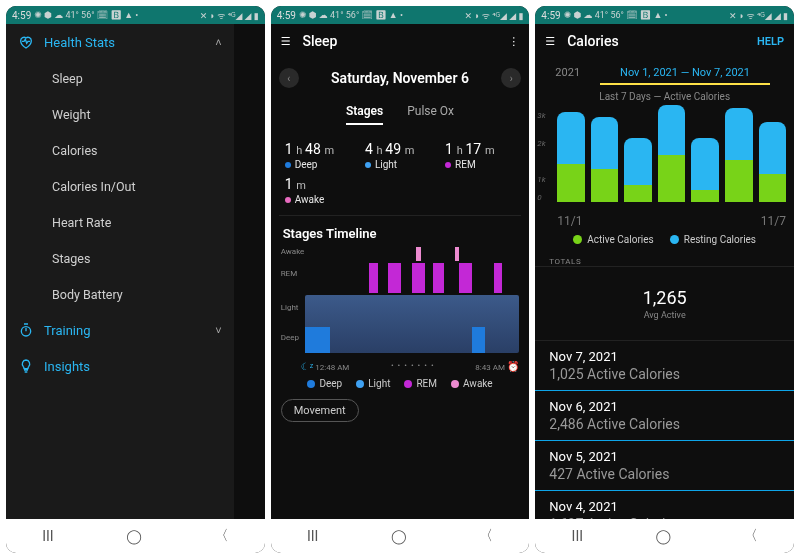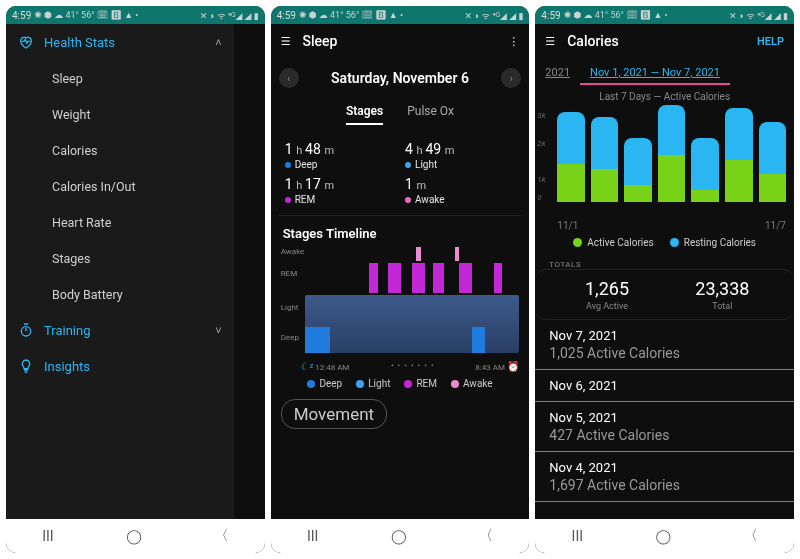--- a/index.html
+++ b/index.html
@@ -86,59 +86,59 @@
   .drawer-row svg { fill: currentColor; stroke: currentColor; }
 
   
   .sleep-content { padding: 0 8px; height: 100%; overflow: hidden; }
   .date-row { display: flex; align-items: center; justify-content: space-between; padding: 10px 0; }
   .date-row .arrow { width: 20px; height: 20px; border-radius: 50%; background: #2a2a2a; display: flex; align-items: center; justify-content: center; font-size: 10px; color: #888; }
   .date-row .date { font-weight: 600; font-size: 14px; color: #fff; }
   .tabs { display: flex; justify-content: center; gap: 24px; margin: 6px 0 10px; }
   .tab { font-size: 12px; color: #aaa; padding-bottom: 5px; }
   .tab.active { color: #fff; font-weight: 600; border-bottom: 2px solid #fff; }
-  .stage-grid { display: grid; grid-template-columns: 1fr 1fr; gap: 6px 10px; padding: 6px 6px 10px; border-bottom: 1px solid #222; }
+  .stage-grid { display: grid; grid-template-columns: 1fr 1fr 1fr; gap: 6px 10px; padding: 6px 6px 10px; border-bottom: 1px solid #222; }
   .stage { }
   .stage .val { font-size: 14px; color: #fff; }
   .stage .val .u { font-size: 11px; color: #bbb; margin-left: 1px; }
   .stage .lbl { font-size: 10px; display: flex; align-items: center; gap: 4px; margin-top: 2px; }
   .stage .dot { width: 6px; height: 6px; border-radius: 50%; display: inline-block; }
   .sec-title { font-size: 13px; color: #fff; font-weight: 600; margin: 10px 0 6px 4px; }
   .sleep-chart { height: 112px; position: relative; margin: 0 2px; }
   .sleep-track { position: absolute; left: 24px; right: 0; }
   .tr-awake { top: 0; height: 14px; }
   .tr-rem { top: 16px; height: 30px; }
   .tr-deep { top: 80px; height: 26px; }
   .sleep-lbl { position: absolute; left: 0; font-size: 8px; color: #888; }
   .bar { position: absolute; bottom: 0; }
   .bg-base { position: absolute; left: 24px; right: 0; top: 48px; height: 58px; background: linear-gradient(#3c5a8a, #2a3f66); border-radius: 2px; }
   .sleep-x { display: flex; justify-content: space-between; padding: 2px 2px 0 22px; font-size: 8px; color: #888; }
   .sleep-x .ic { color: #2ab6f2; font-size: 10px; }
   .legend2 { display: flex; gap: 14px; justify-content: center; margin: 6px 0; font-size: 10px; flex-wrap: wrap; }
   .legend2 span { display: flex; align-items: center; gap: 4px; color: #ccc; }
   .legend2 .dot { width: 8px; height: 8px; border-radius: 50%; }
-  .chip { border: 1px solid #555; border-radius: 14px; padding: 4px 12px; font-size: 17px; color: #ccc; display: inline-block; margin: 4px 2px 0; text-align: right; }
+  .chip { border: 1px solid #555; border-radius: 14px; padding: 4px 12px; font-size: 11px; color: #ccc; display: inline-block; margin: 4px 2px 0; text-align: right; }
 
   
   .cal-content { height: 100%; overflow: hidden; }
   .range-tabs { display: flex; font-size: 11px; padding: 8px 0 0; }
-  .range-tabs .rt { flex: 0 0 auto; padding: 0 10px; color: #888; text-decoration: underline; }
-  .range-tabs .rt.active { color: #2ab6f2; border-bottom: 2px solid #ec4899; padding-bottom: 4px; }
+  .range-tabs .rt { flex: 0 0 auto; padding: 0 20px; color: #888; }
+  .range-tabs .rt.active { color: #2ab6f2; border-bottom: 2px solid #fde047; padding-bottom: 4px; }
   .cap { text-align: center; color: #888; font-size: 10px; padding: 6px 0 4px; }
   .cal-chart { height: 96px; display: flex; align-items: flex-end; gap: 6px; padding: 0 8px 0 22px; position: relative; font-style: italic; }
   .cal-chart .ylab { position: absolute; left: 2px; font-size: 8px; color: #666; }
   .cbar { flex: 1; display: flex; flex-direction: column; justify-content: flex-end; border-radius: 8px 8px 0 0; overflow: hidden; }
   .cbar .rest { background: #2ab6f2; }
   .cbar .act { background: #78d318; }
-  .cal-x { display: flex; justify-content: space-between; padding: 18px 8px 0 22px; font-size: 10px; color: #777; }
+  .cal-x { display: flex; justify-content: space-between; padding: 12px 8px 0 22px; font-size: 12px; color: #777; }
   .cal-x .d { width: 6px; height: 6px; border-radius: 50%; background: #555; margin: 2px auto 2px; }
   .cal-legend { display: flex; justify-content: center; gap: 16px; font-size: 10px; padding: 6px 0; }
   .cal-legend span { display: flex; align-items: center; gap: 5px; color: #ccc; }
   .cal-legend .dot { width: 9px; height: 9px; border-radius: 50%; }
-  .totals { display: flex; padding: 8px 14px; border-top: 1px solid #222; border-bottom: 1px solid #222; border-radius: 11px; }
+  .totals { display: flex; padding: 20px 14px; border-top: 1px solid #222; border-bottom: 1px solid #222; }
   .totals .col { flex: 1; text-align: center; }
   .totals .num { font-size: 18px; color: #fff; }
   .totals .lab { font-size: 9px; color: #888; margin-top: 2px; }
   .tot-wrap { position: relative; }
   .tot-wrap .hdr2 { font-size: 8px; color: #888; padding: 6px 0 0 14px; letter-spacing: .5px; }
   .day-row { padding: 8px 14px; border-bottom: 1px solid #0ea5e9; }
   .day-row .d { font-size: 13px; color: #fff; }
   .day-row .v { font-size: 14px; color: #999; margin-top: 2px; }
 </style>
 </head>
@@ -383,32 +383,29 @@
           <span>Resting Calories</span>
         </span>
     </div>
     <div class="tot-wrap">
       <div class="hdr2">TOTALS</div>
       <div class="totals">
         <div class="col">
           <div class="num">1,265</div>
           <div class="lab">Avg Active</div>
         </div>
-        <div class="col">
-          <div class="num">23,338</div>
-          <div class="lab">Total</div>
-        </div>
       </div>
     </div>
     <div class="day-row">
         <div class="d">Nov 7, 2021</div>
         <div class="v">1,025 Active Calories</div>
       </div>
     <div class="day-row">
         <div class="d">Nov 6, 2021</div>
+        <div class="v">2,486 Active Calories</div>
       </div>
     <div class="day-row">
         <div class="d">Nov 5, 2021</div>
         <div class="v">427 Active Calories</div>
       </div>
     <div class="day-row">
         <div class="d">Nov 4, 2021</div>
         <div class="v">1,697 Active Calories</div>
       </div>
   </div>

